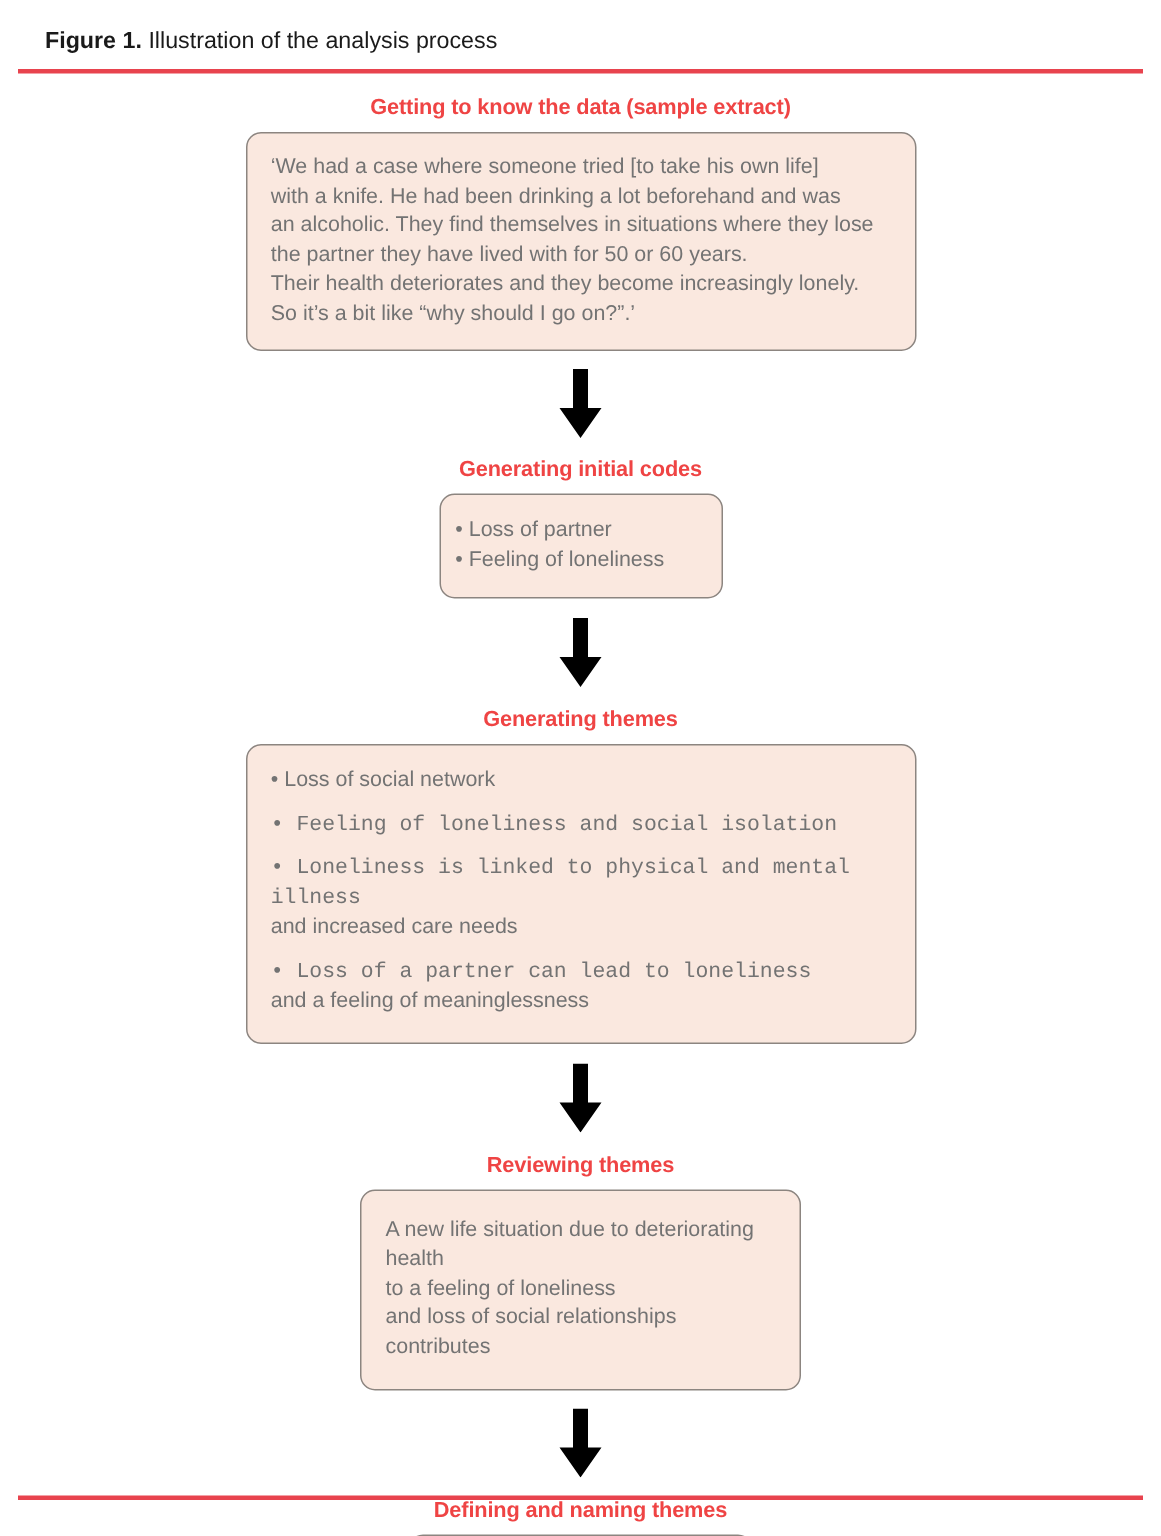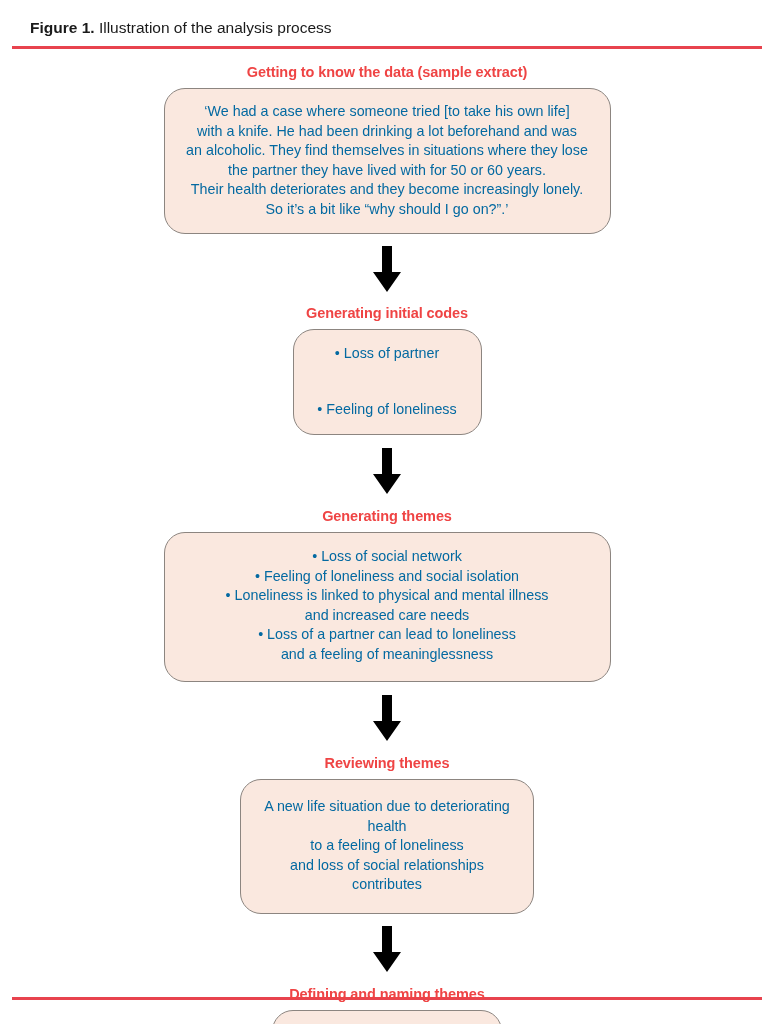--- a/index.html
+++ b/index.html
@@ -66,41 +66,42 @@
     color: #ef4444;
     text-align: center;
     line-height: 18px;
     margin-bottom: 7px;
     letter-spacing: -0.1px;
   }
 
   .box {
     background: #fae8df;
     border: 1.2px solid #8c8580;
-    border-radius: 21px;
+    border-radius: 10px;
     box-sizing: border-box;
-    text-align: center;
-    color: #0369a1;
+    color: #737373;
     font-size: 14.3px;
     line-height: 19.5px;
     display: flex;
     flex-direction: column;
     justify-content: center;
   }
 
   .box-quote   { width: 447px; padding: 13px 16px 14px; }
-  .box-codes   { width: 189px; padding: 14px 10px 15px; gap: 36px; }
+  .box-codes   { width: 189px; padding: 14px 10px 15px; }
   .box-themes  { width: 447px; padding: 14px 16px 17px; }
   .box-review  { width: 294px; padding: 17px 16px 18px; }
   .box-final   { width: 230px; padding: 22px 14px 23px; }
 
   .box p {
     margin: 0;
   }
   .box .line-gap {
+    margin-top: 10px;
+    font-family: Liberation Mono, monospace;
   }
 
   
   .arrow {
     width: 30px;
     height: 46px;
     margin: 12px 0 11px;
     display: block;
   }
   .arrow svg { display: block; }

